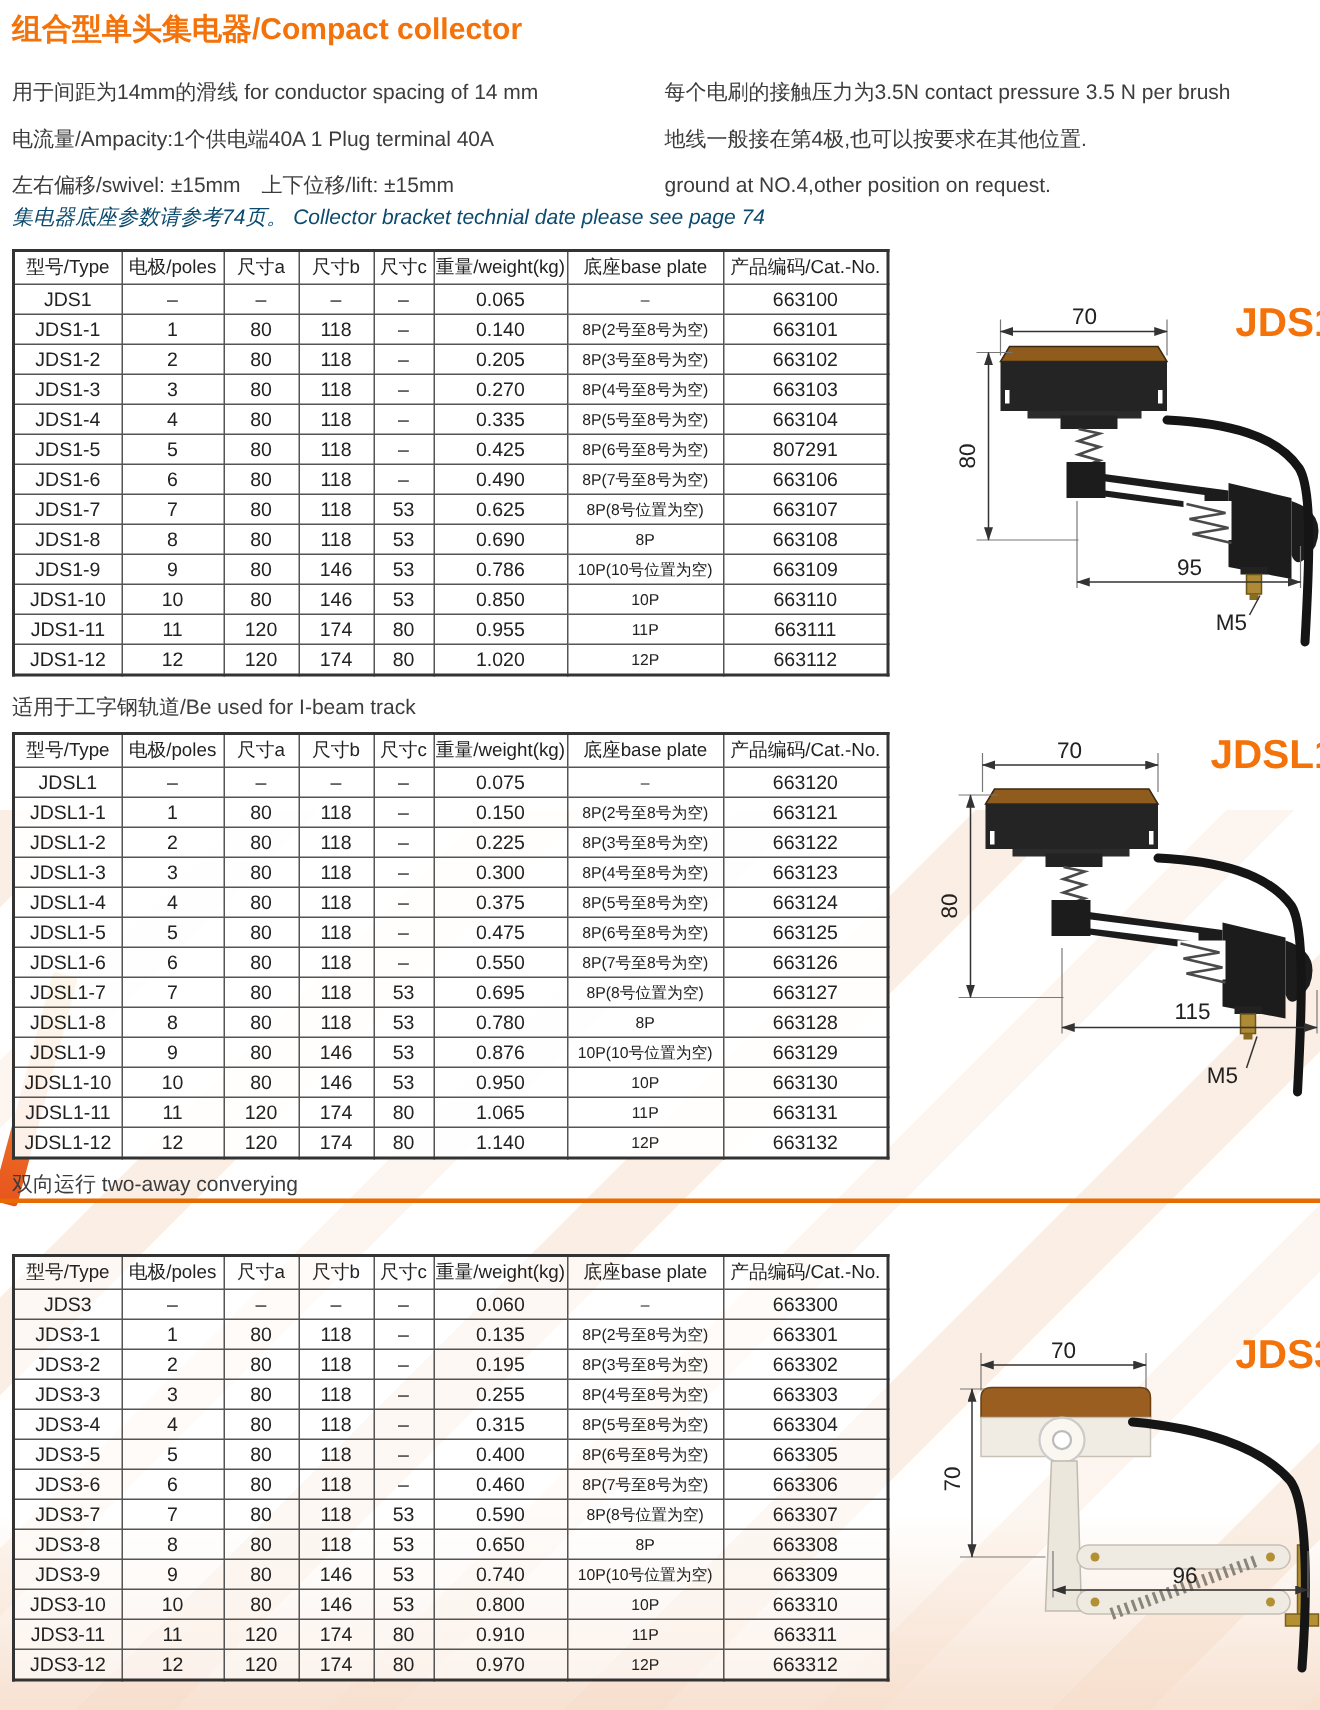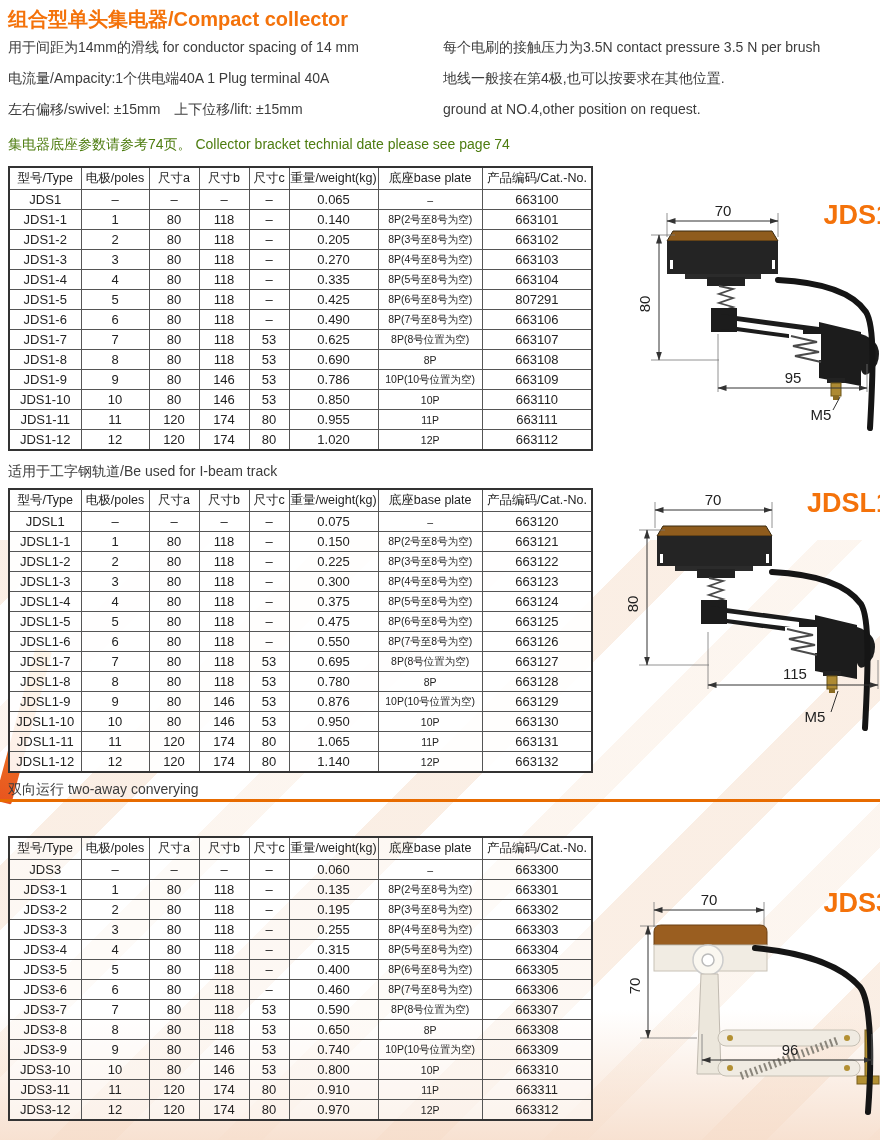--- a/index.html
+++ b/index.html
@@ -11,23 +11,23 @@
       rgba(243,212,186,0.38) 0 46px, rgba(255,255,255,0) 46px 118px, 
       rgba(247,224,203,0.30) 118px 150px, rgba(255,255,255,0) 150px 230px);}
   .bg-bottom{position:absolute;left:0;bottom:0;width:880px;height:130px;z-index:0;
     background:linear-gradient(to bottom, rgba(250,233,220,0) 0%, rgba(246,220,201,0.85) 100%);}
   .bg-wedge{position:absolute;left:52px;top:652px;width:158px;height:17px;z-index:0;
     background:linear-gradient(90deg,#f2a12b,#e8541f);
     transform:rotate(105deg);transform-origin:left top;border-radius:2px;}
   .content{position:relative;z-index:1;}
   
   .title{position:absolute;left:8px;top:6px;font-size:20px;font-weight:bold;color:#f4720a;}
-  .intro-col{position:absolute;top:32px;font-size:14px;color:#3c3c3c;line-height:31px;white-space:nowrap;}
+  .intro-col{position:absolute;top:46px;font-size:14px;color:#3c3c3c;line-height:31px;white-space:nowrap;}
   .intro-left{left:8px;} .intro-right{left:443px;}
-  .note{position:absolute;left:8px;top:136px;font-size:14px;color:#4d7c0f;white-space:nowrap;}
+  .note{position:absolute;left:8px;top:136px;font-size:14px;color:#0c4a6e;white-space:nowrap;font-style:italic;}
   .section-label{position:absolute;left:8px;font-size:14px;color:#3c3c3c;white-space:nowrap;text-align:right;}
   .label-2{top:463px;} .label-3{top:769px;margin-top:12px;}
   .divider{position:absolute;left:0;top:799px;width:880px;height:3px;background:#e76b00;}
   
   table.spec{position:absolute;left:8px;border-collapse:collapse;border:2px solid #333;table-layout:fixed;}
   .t1{top:166px;} .t2{top:488px;} .t3{top:836px;}
   table.spec th,table.spec td{border:1px solid #555;text-align:center;padding:0 1px;color:#222;
     overflow:hidden;white-space:nowrap;}
   table.spec th{font-size:12.5px;font-weight:normal;height:21px;}
   table.spec td{font-size:13px;height:19px;}

